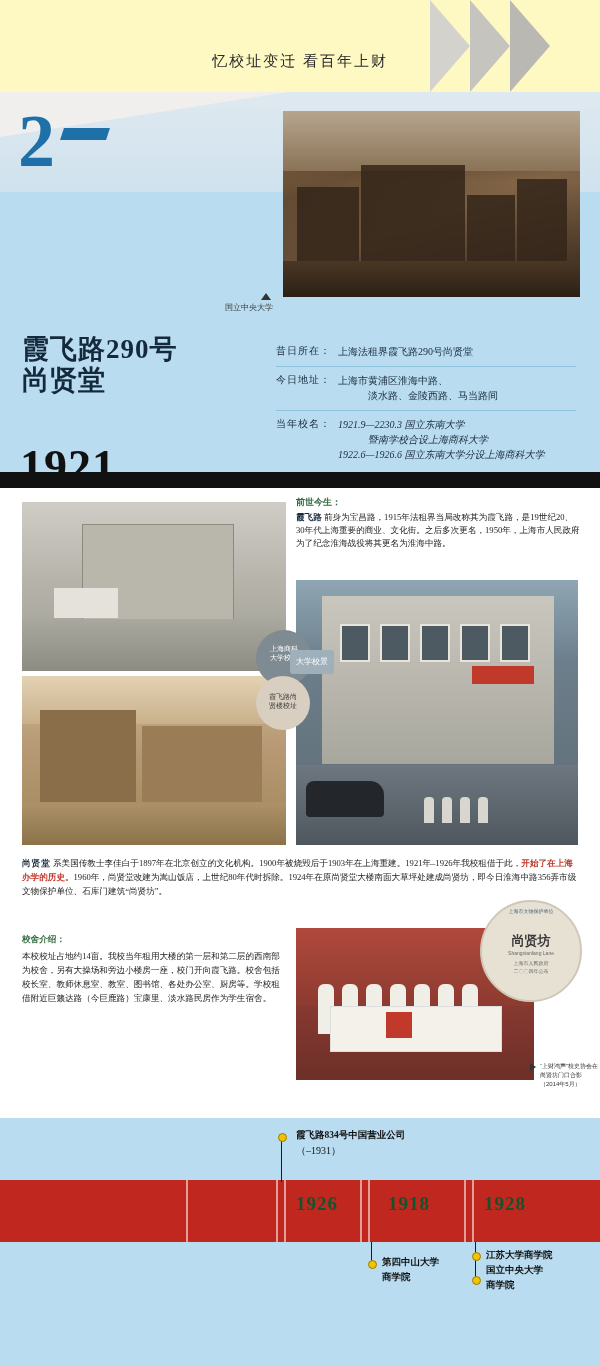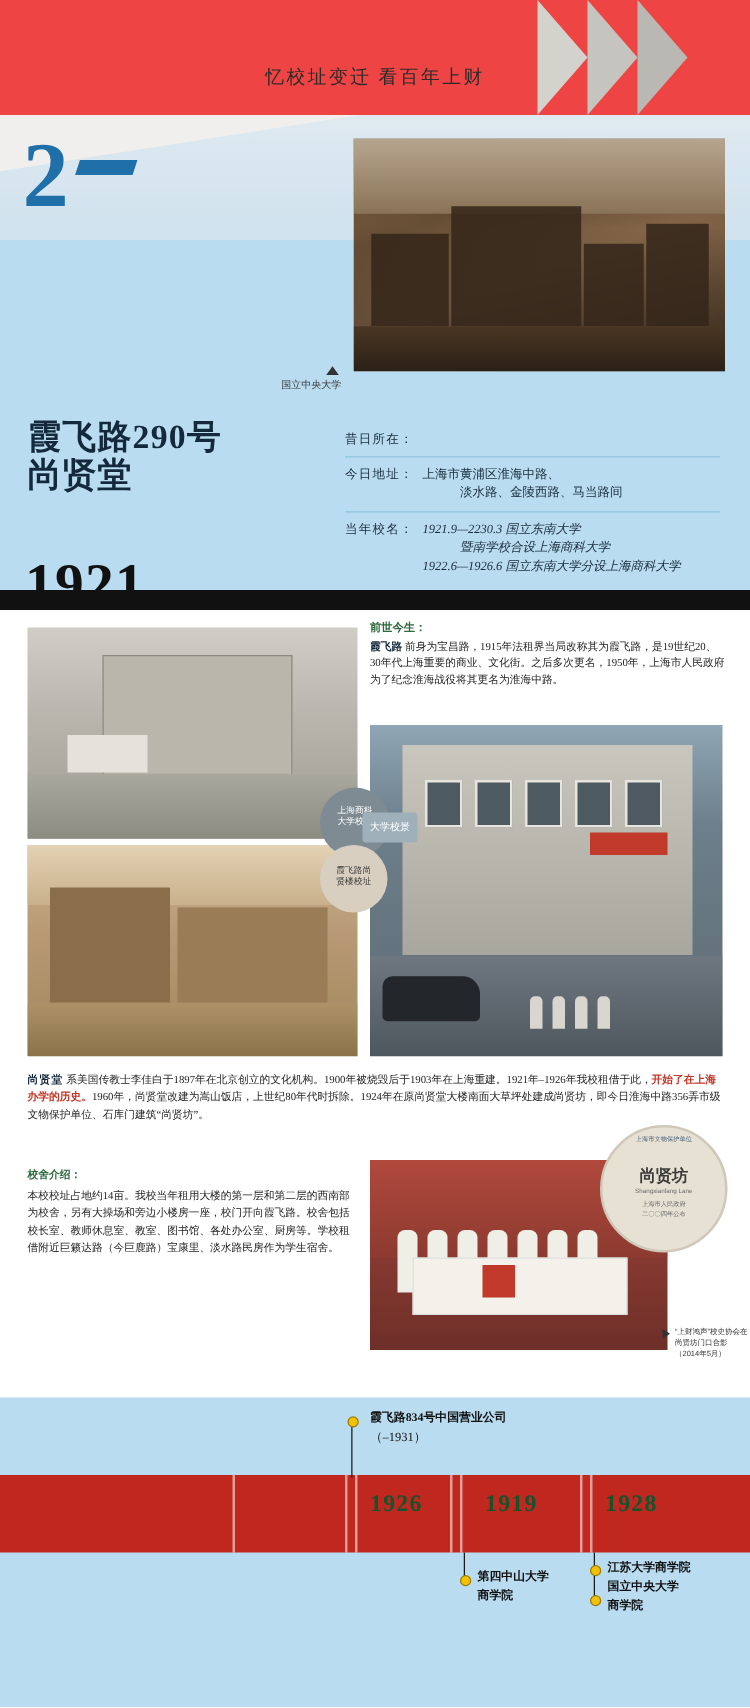--- a/index.html
+++ b/index.html
@@ -21,21 +21,21 @@
     height: 1366px;
     background: #ffffff;
     overflow: hidden;
   }
 
   
   .header {
     position: absolute;
     left: 0; top: 0;
     width: 600px; height: 92px;
-    background: #ef4444;
+    background: #fef9c3;
     overflow: hidden;
   }
   .header .chev {
     position: absolute;
     top: 0;
     width: 0; height: 0;
     border-top: 46px solid transparent;
     border-bottom: 46px solid transparent;
     border-left: 40px solid #c9c7c2;
   }
@@ -467,20 +467,23 @@
 
   <div class="title-cn">
     <div>霞飞路290号</div>
     <div>尚贤堂</div>
   </div>
   <div class="title-year">1921</div>
 
   <div class="info">
     <div class="row">
       <div class="k">昔日所在：</div>
+      <div class="v">
+        <span>上海法租界霞飞路290号尚贤堂</span>
+      </div>
     </div>
     <div class="row">
       <div class="k">今日地址：</div>
       <div class="v">
         <span>上海市黄浦区淮海中路、</span>
         <span class="ind">淡水路、金陵西路、马当路间</span>
       </div>
     </div>
     <div class="row">
       <div class="k">当年校名：</div>
@@ -582,21 +585,21 @@
     <div class="tick" style="left:186px;"></div>
     <div class="tick" style="left:276px;"></div>
     <div class="tick" style="left:284px;"></div>
     <div class="tick" style="left:360px;"></div>
     <div class="tick" style="left:368px;"></div>
     <div class="tick" style="left:464px;"></div>
     <div class="tick" style="left:472px;"></div>
   </div>
 
   <div class="tl-year" style="left:296px;">1926</div>
-  <div class="tl-year" style="left:388px;">1919</div>
+  <div class="tl-year" style="left:388px;">1918</div>
   <div class="tl-year" style="left:484px;">1928</div>
 
   <div class="tl-vline" style="left:281px; top:1136px; height:46px;"></div>
   <div class="tl-dot" style="left:278px; top:1133px;"></div>
   <div class="tl-label" style="left:296px; top:1128px; width:260px;">
     <div>霞飞路834号中国营业公司</div>
     <div class="sub">（–1931）</div>
   </div>
 
   <div class="tl-vline" style="left:371px; top:1242px; height:22px;"></div>

